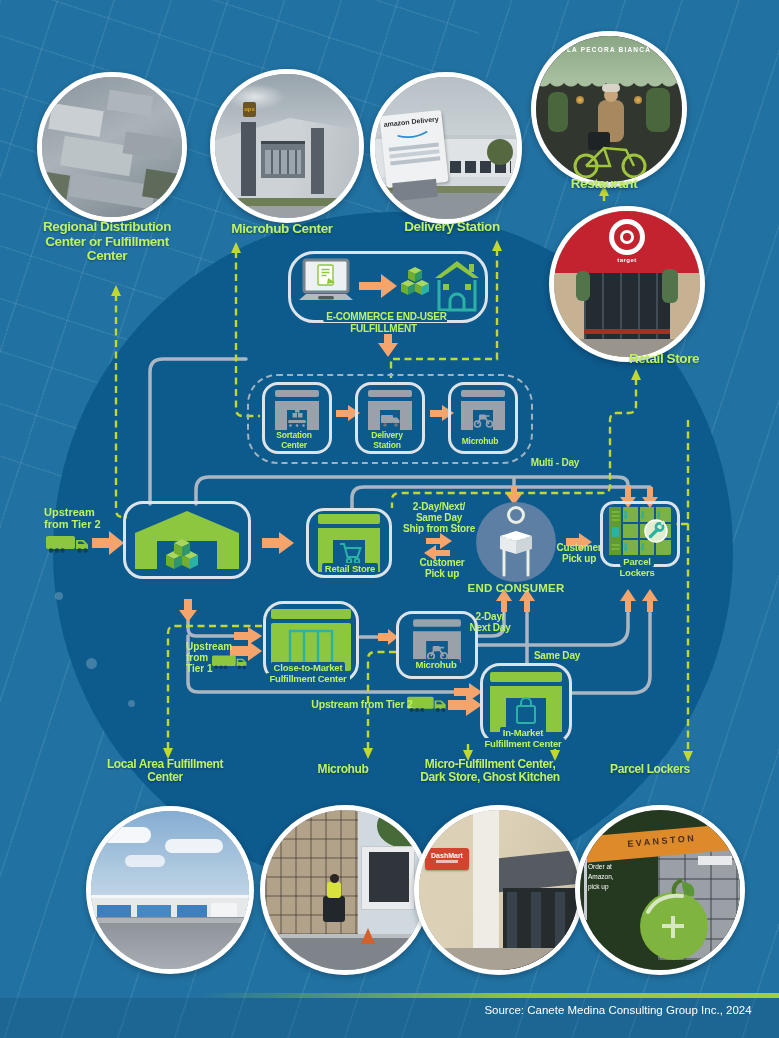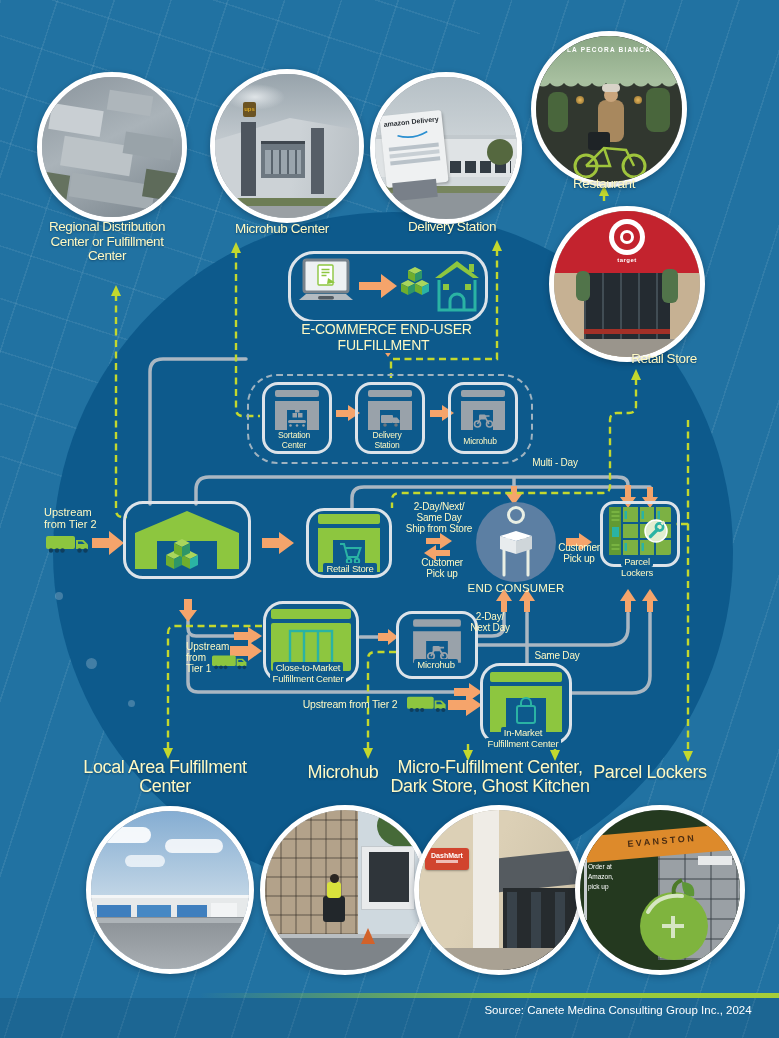--- a/index.html
+++ b/index.html
@@ -10,24 +10,24 @@
     background:repeating-linear-gradient(108deg,rgba(255,255,255,.08) 0 1.5px,transparent 1.5px 54px);}
   .lines2{position:absolute;left:-60px;top:-50px;width:540px;height:540px;
     background:repeating-linear-gradient(18deg,rgba(255,255,255,.07) 0 1.5px,transparent 1.5px 50px);}
   .bigcircle{position:absolute;left:53px;top:212px;width:680px;height:680px;border-radius:50%;background:#0d5a8c;}
   .botband{position:absolute;left:0;bottom:0;width:100%;height:40px;background:rgba(6,50,84,.18);}
   .dot{position:absolute;border-radius:50%;background:rgba(255,255,255,.22);}
   .overlay{position:absolute;left:0;top:0;pointer-events:none;}
   .photo{position:absolute;border-radius:50%;border:5px solid #fff;overflow:hidden;
          box-shadow:0 2px 6px rgba(0,20,40,.3);background:#9aa3ab;}
   .pa{position:absolute;inset:0;}
-  .lbl{position:absolute;color:#fef9c3;font-weight:400;text-align:center;line-height:1.08;
+  .lbl{position:absolute;color:#bef264;font-weight:700;text-align:center;line-height:1.08;
        text-shadow:0 1px 2px rgba(0,25,50,.45);}
   .big{font-size:13.5px;letter-spacing:-.4px;}
-  .big2{font-size:18px;letter-spacing:-.4px;}
+  .big2{font-size:12px;letter-spacing:-.4px;}
   .flow{font-size:10px;letter-spacing:-.2px;text-shadow:none;}
   .nodel{font-size:9.5px;letter-spacing:-.2px;text-shadow:none;line-height:1.15;}
   .bgp{background:#0d5a8c;padding:0 3px;border-radius:2px;}
   .node{position:absolute;border:3px solid #dce3e9;border-radius:18px;
         display:flex;align-items:flex-start;justify-content:center;}
   .dashedbox{position:absolute;border:2px dashed #9fb3c0;border-radius:30px;}
   .title{position:absolute;left:50px;top:957px;width:680px;text-align:center;color:#fff;
          font-weight:700;font-size:33px;letter-spacing:-.5px;}
   .greenline{position:absolute;left:200px;top:993px;width:579px;height:5px;
          background:linear-gradient(90deg,rgba(141,198,63,0),#8dc63f 55%,#a6ce39);}
@@ -265,21 +265,21 @@
       <g transform="translate(140,2)">
         <path d="M2 20L24 3l22 17h-6L24 9 8 20z" fill="#8dc63f"></path>
         <rect x="36" y="6" width="5" height="8" fill="#8dc63f"></rect>
         <path d="M6 22v30h36V22" fill="none" stroke="#2ab3a4" stroke-width="3"></path>
         <path d="M17 52v-9a7 7 0 0 1 14 0v9" fill="none" stroke="#2ab3a4" stroke-width="3"></path>
         <rect x="10" y="26" width="6" height="6" fill="#8dc63f"></rect>
           <rect x="32" y="26" width="6" height="6" fill="#8dc63f"></rect>
       </g>
     </svg>
   </div>
-  <div class="lbl nodel" style="left:288px;top:321px;width:194px;font-size:14px">
+  <div class="lbl nodel" style="left:288px;top:311px;width:194px;font-size:10px">
     <span class="bgp">E-COMMERCE END-USER FULFILLMENT</span>
   </div>
 
   <div class="dashedbox" style="left:247px;top:374px;width:282px;height:86px"></div>
 
   <div class="node" style="left:262px;top:382px;width:64px;height:66px;border-radius:16px">
     <svg width="46" height="40" style="margin-top:5px">
       <use href="#gframe"></use>
       <g fill="#99a2aa">
           <rect x="18.5" y="23" width="4.5" height="4.5"></rect>
@@ -468,21 +468,21 @@
     <span class="bgp">Microhub</span>
   </div>
 
   <div class="lbl flow" style="left:452px;top:612px;width:76px">
     <div>2-Day/</div>
     <div>Next Day</div>
   </div>
   <div class="lbl flow" style="left:518px;top:651px;width:78px">
     <span>Same Day</span>
   </div>
-  <div class="lbl flow" style="left:286px;top:699px;width:128px;font-size:10.5px">
+  <div class="lbl flow" style="left:298px;top:699px;width:128px;font-size:10.5px">
     <span>Upstream from Tier 2</span>
   </div>
 
   <div class="node" style="left:480px;top:663px;width:86px;height:76px;border-radius:20px">
     <svg width="72" height="60" style="margin-top:6px">
       <rect width="72" height="10" rx="2" fill="#8dc63f"></rect>
       <path d="M0 14h72v46H56V26H16v34H0z" fill="#8dc63f"></path>
       <g fill="none" stroke="#2ab3a4" stroke-width="2">
         <rect x="27" y="34" width="18" height="17" rx="2"></rect>
           <path d="M31 34v-3a5 5 0 0 1 10 0v3"></path>

